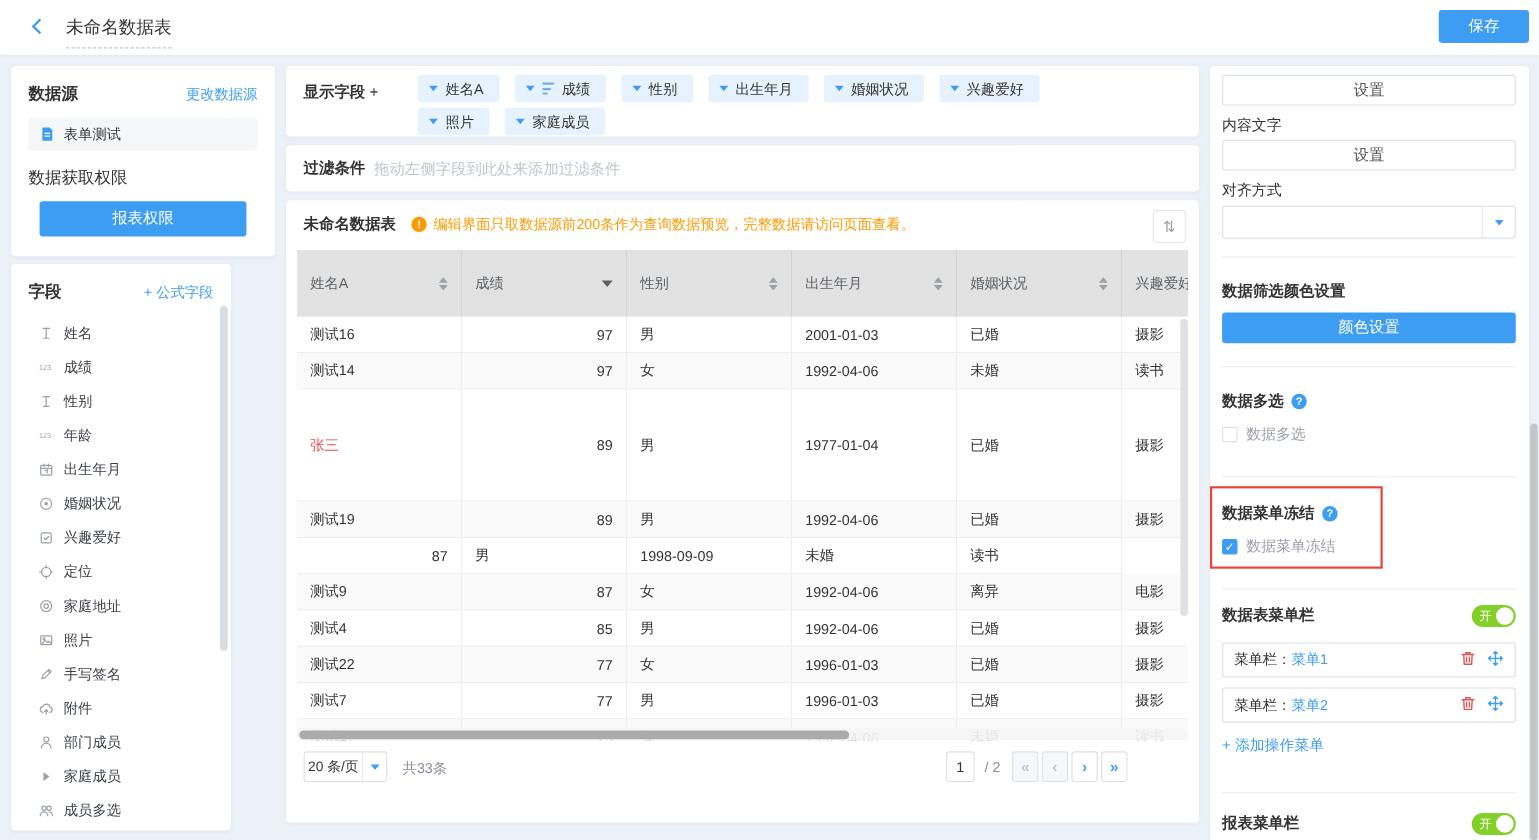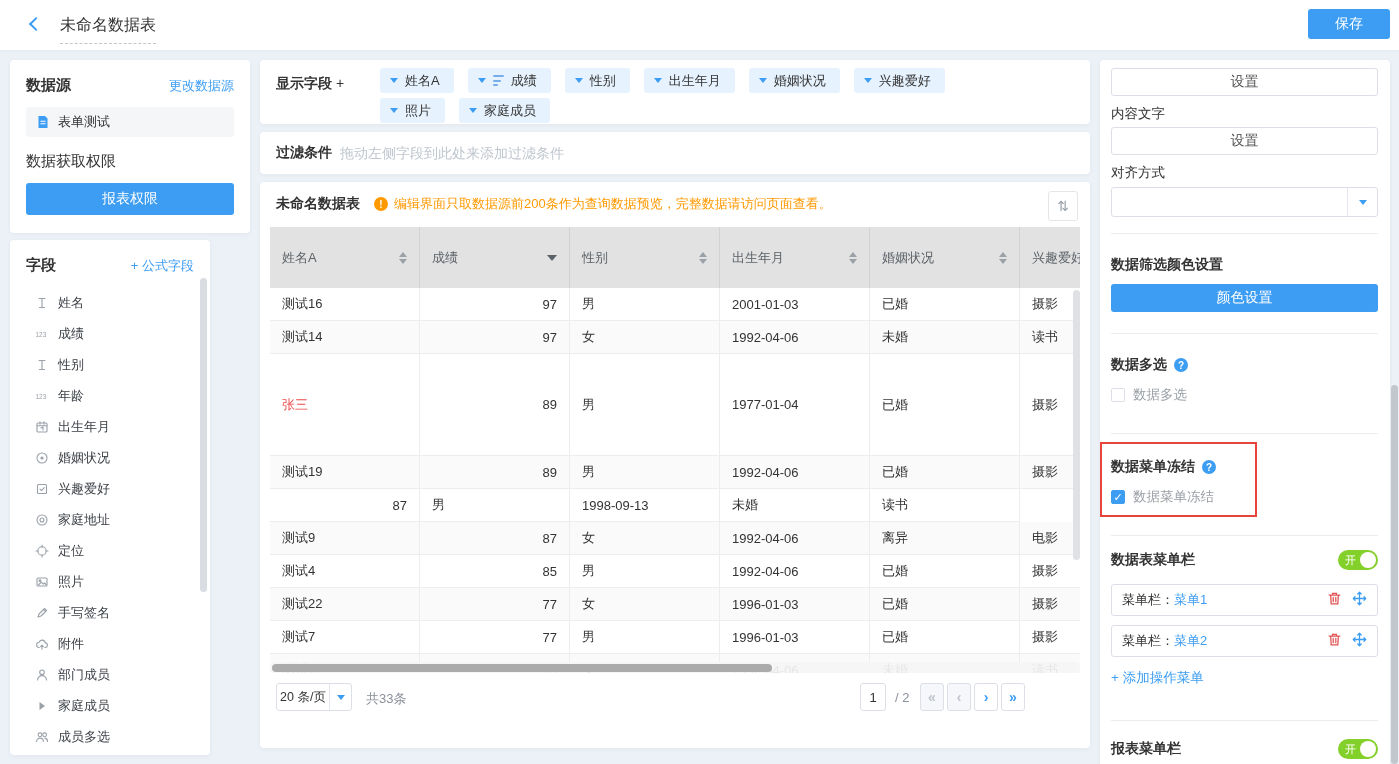--- a/index.html
+++ b/index.html
@@ -18,21 +18,21 @@
 
   .card{position:absolute;background:#fff;border-radius:4px;box-shadow:0 1px 4px rgba(31,45,61,.05)}
 
   
   #ds-card{left:10px;top:60px;width:240px;height:173px}
   .ds-head{display:flex;justify-content:space-between;align-items:center;padding:16px 16px 0}
   .h15{font-size:15px;font-weight:bold;color:#333}
   .blue-link{font-size:13px;color:var(--blue);cursor:pointer;text-decoration:none}
   #ds-item{margin:12px 16px 0;height:30px;background:#f5f6f8;border-radius:3px;display:flex;align-items:center;gap:7px;padding:0 9px;font-size:13px}
   #perm-title{padding:15px 16px 0;font-size:15px;font-weight:normal}
-  #perm-btn{display:block;margin:12px auto 0;width:208px;height:32px;background:var(--blue);color:#fff;border:none;border-radius:3px;font-size:14px;cursor:pointer}
+  #perm-btn{display:block;margin:12px auto 0;width:188px;height:32px;background:var(--blue);color:#fff;border:none;border-radius:3px;font-size:14px;cursor:pointer}
 
   
   #fields-card{left:10px;top:240px;width:200px;height:515px;overflow:hidden}
   .fields-head{display:flex;justify-content:space-between;align-items:center;padding:16px 16px 0}
   #field-list{margin-top:12px}
   .field-item{height:31px;display:flex;align-items:center;gap:8px;padding-left:24px;font-size:13px;color:#3a3f45;cursor:grab}
   .f-icon{width:16px;height:15px;display:flex;align-items:center;justify-content:center}
   .f-icon svg{width:14px;height:14px}
   #fields-scroll{position:absolute;right:3px;top:38px;width:7px;height:314px;background:#d9dce0;border-radius:4px;cursor:pointer}
 
@@ -216,37 +216,37 @@
               <path d="M5 7.2l1.5 1.5 2.8-3"></path>
             </g>
           </svg>
         </span>
      <span>兴趣爱好</span>
    </div>
       <div class="field-item">
      <span class="f-icon">
           <svg viewBox="0 0 14 14">
             <g stroke="#9aa1a9" stroke-width="1.1" fill="none" stroke-linecap="round" stroke-linejoin="round">
+              <circle cx="7" cy="7" r="4.2"></circle>
+              <path d="M7 1v2.2M7 10.8V13M1 7h2.2M10.8 7H13"></path>
+            </g>
+          </svg>
+        </span>
+     <span>定位</span>
+   </div>
+      <div class="field-item">
+     <span class="f-icon">
+          <svg viewBox="0 0 14 14">
+            <g stroke="#9aa1a9" stroke-width="1.1" fill="none" stroke-linecap="round" stroke-linejoin="round">
               <circle cx="7" cy="7" r="5"></circle>
               <circle cx="7" cy="7" r="2"></circle>
             </g>
           </svg>
         </span>
      <span>家庭地址</span>
-   </div>
-      <div class="field-item">
-     <span class="f-icon">
-          <svg viewBox="0 0 14 14">
-            <g stroke="#9aa1a9" stroke-width="1.1" fill="none" stroke-linecap="round" stroke-linejoin="round">
-              <circle cx="7" cy="7" r="4.2"></circle>
-              <path d="M7 1v2.2M7 10.8V13M1 7h2.2M10.8 7H13"></path>
-            </g>
-          </svg>
-        </span>
-     <span>定位</span>
    </div>
       <div class="field-item">
      <span class="f-icon">
           <svg viewBox="0 0 14 14">
             <g stroke="#9aa1a9" stroke-width="1.1" fill="none" stroke-linecap="round" stroke-linejoin="round">
               <rect x="2" y="3" width="10" height="8" rx="1"></rect>
               <circle cx="5" cy="5.8" r="0.9"></circle>
               <path d="M3.5 10l2.8-2.8 2 2 1.2-1.2 2 2"></path>
             </g>
           </svg>
@@ -500,21 +500,21 @@
      </div>
         </div>
         <div class="tr">
           <div class="td num" style="width:150px;height:33px">
        <span class="">87</span>
      </div>
           <div class="td" style="width:150px;height:33px">
        <span class="">男</span>
      </div>
           <div class="td" style="width:150px;height:33px">
-       <span class="">1998-09-13</span>
+       <span class="">1998-09-09</span>
      </div>
           <div class="td" style="width:150px;height:33px">
        <span class="">未婚</span>
      </div>
           <div class="td" style="width:150px;height:33px">
        <span class="">读书</span>
      </div>
         </div>
         <div class="tr alt">
           <div class="td" style="width:150px;height:33px">

